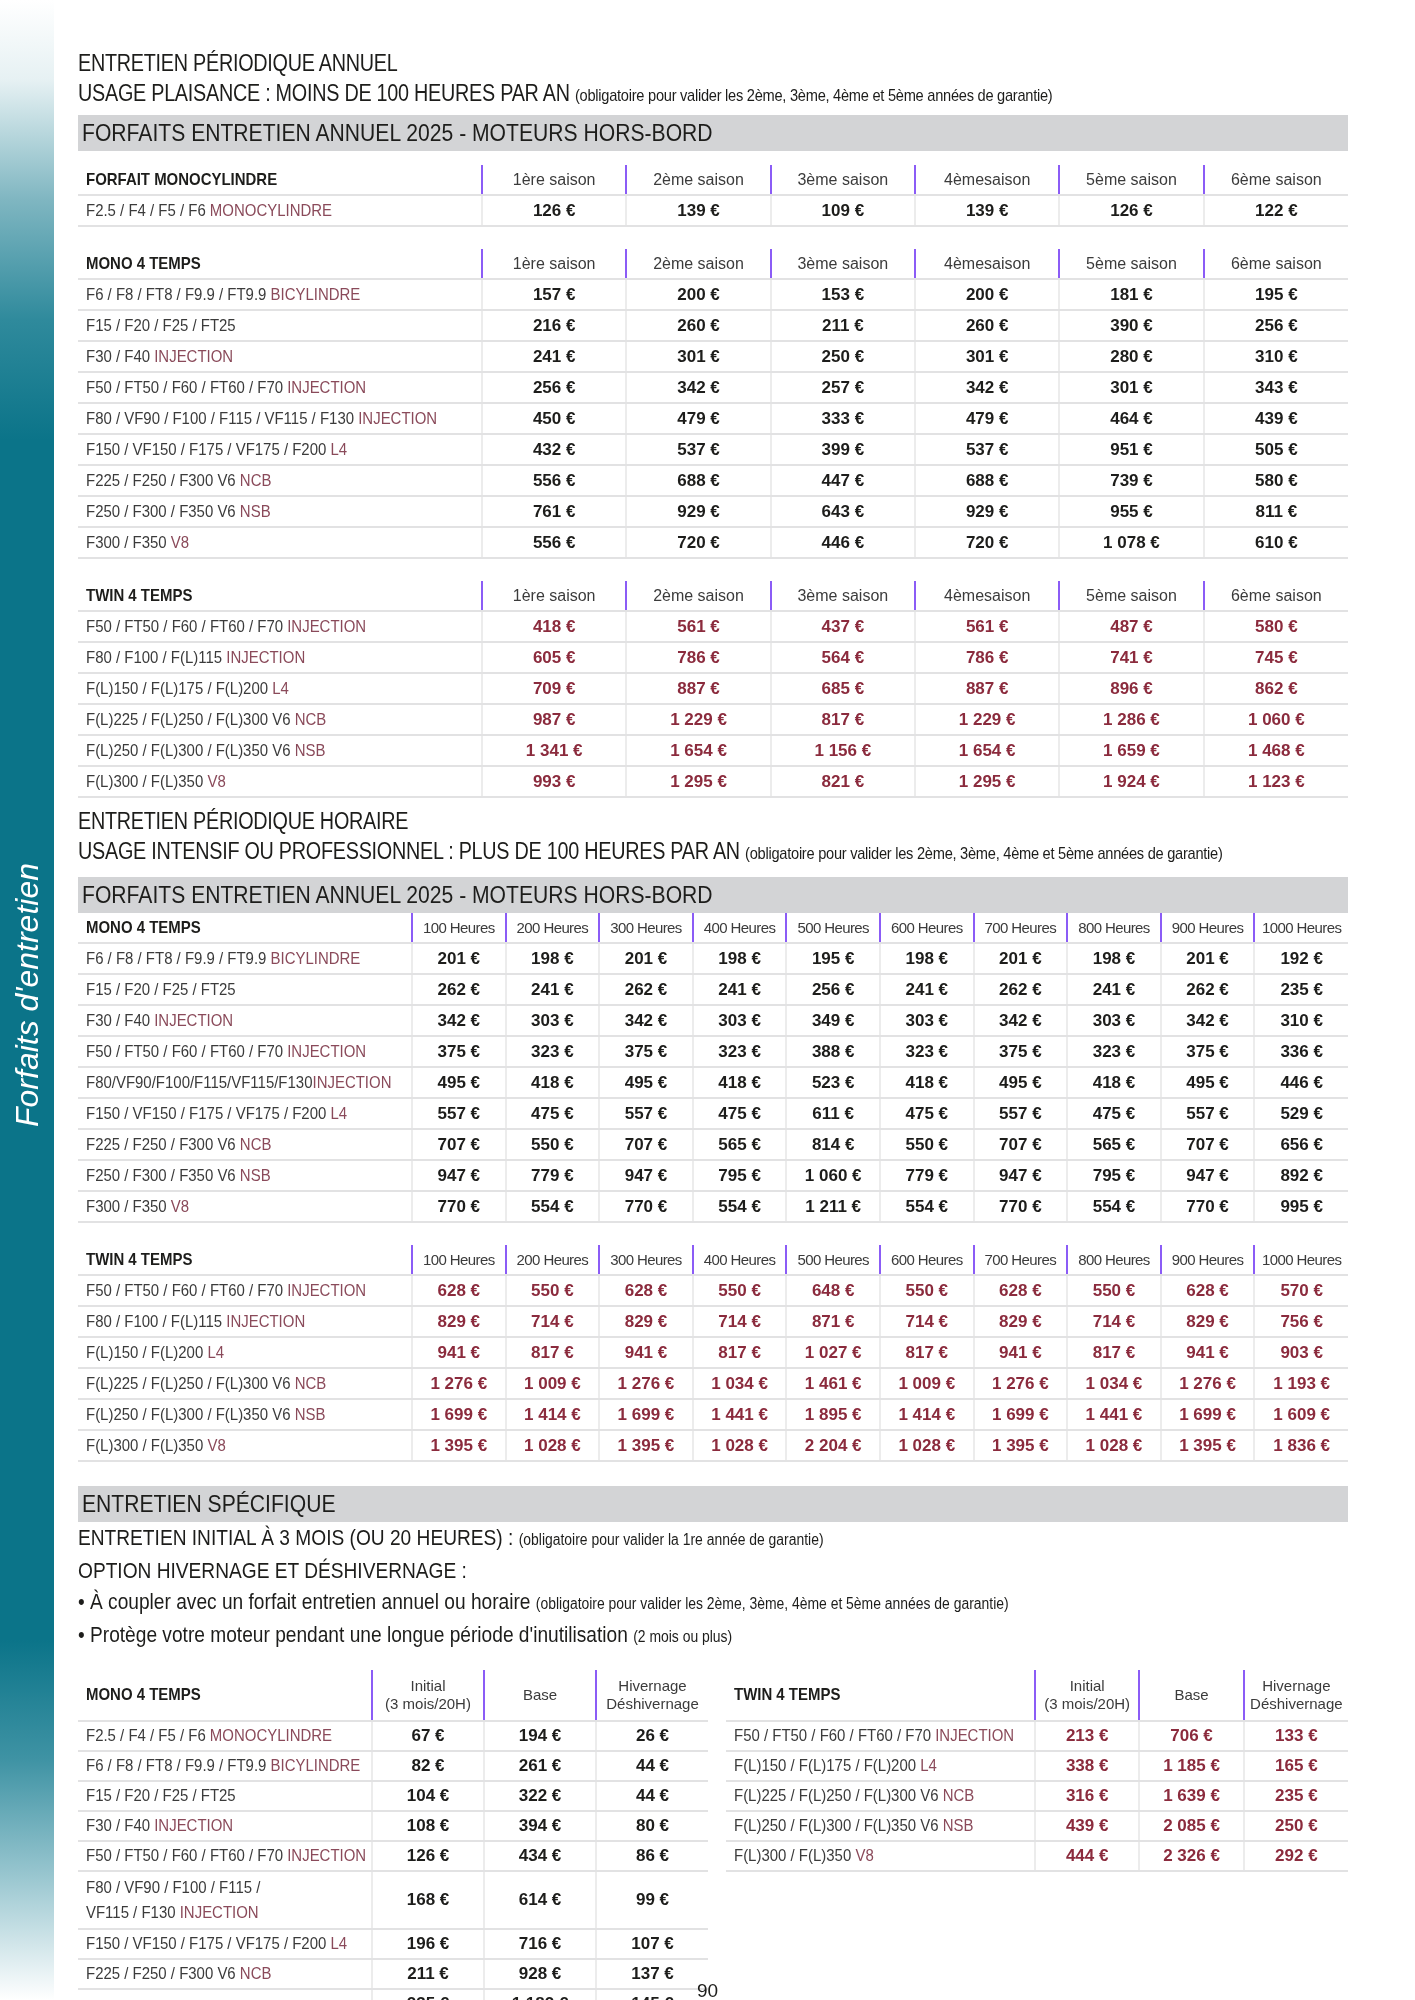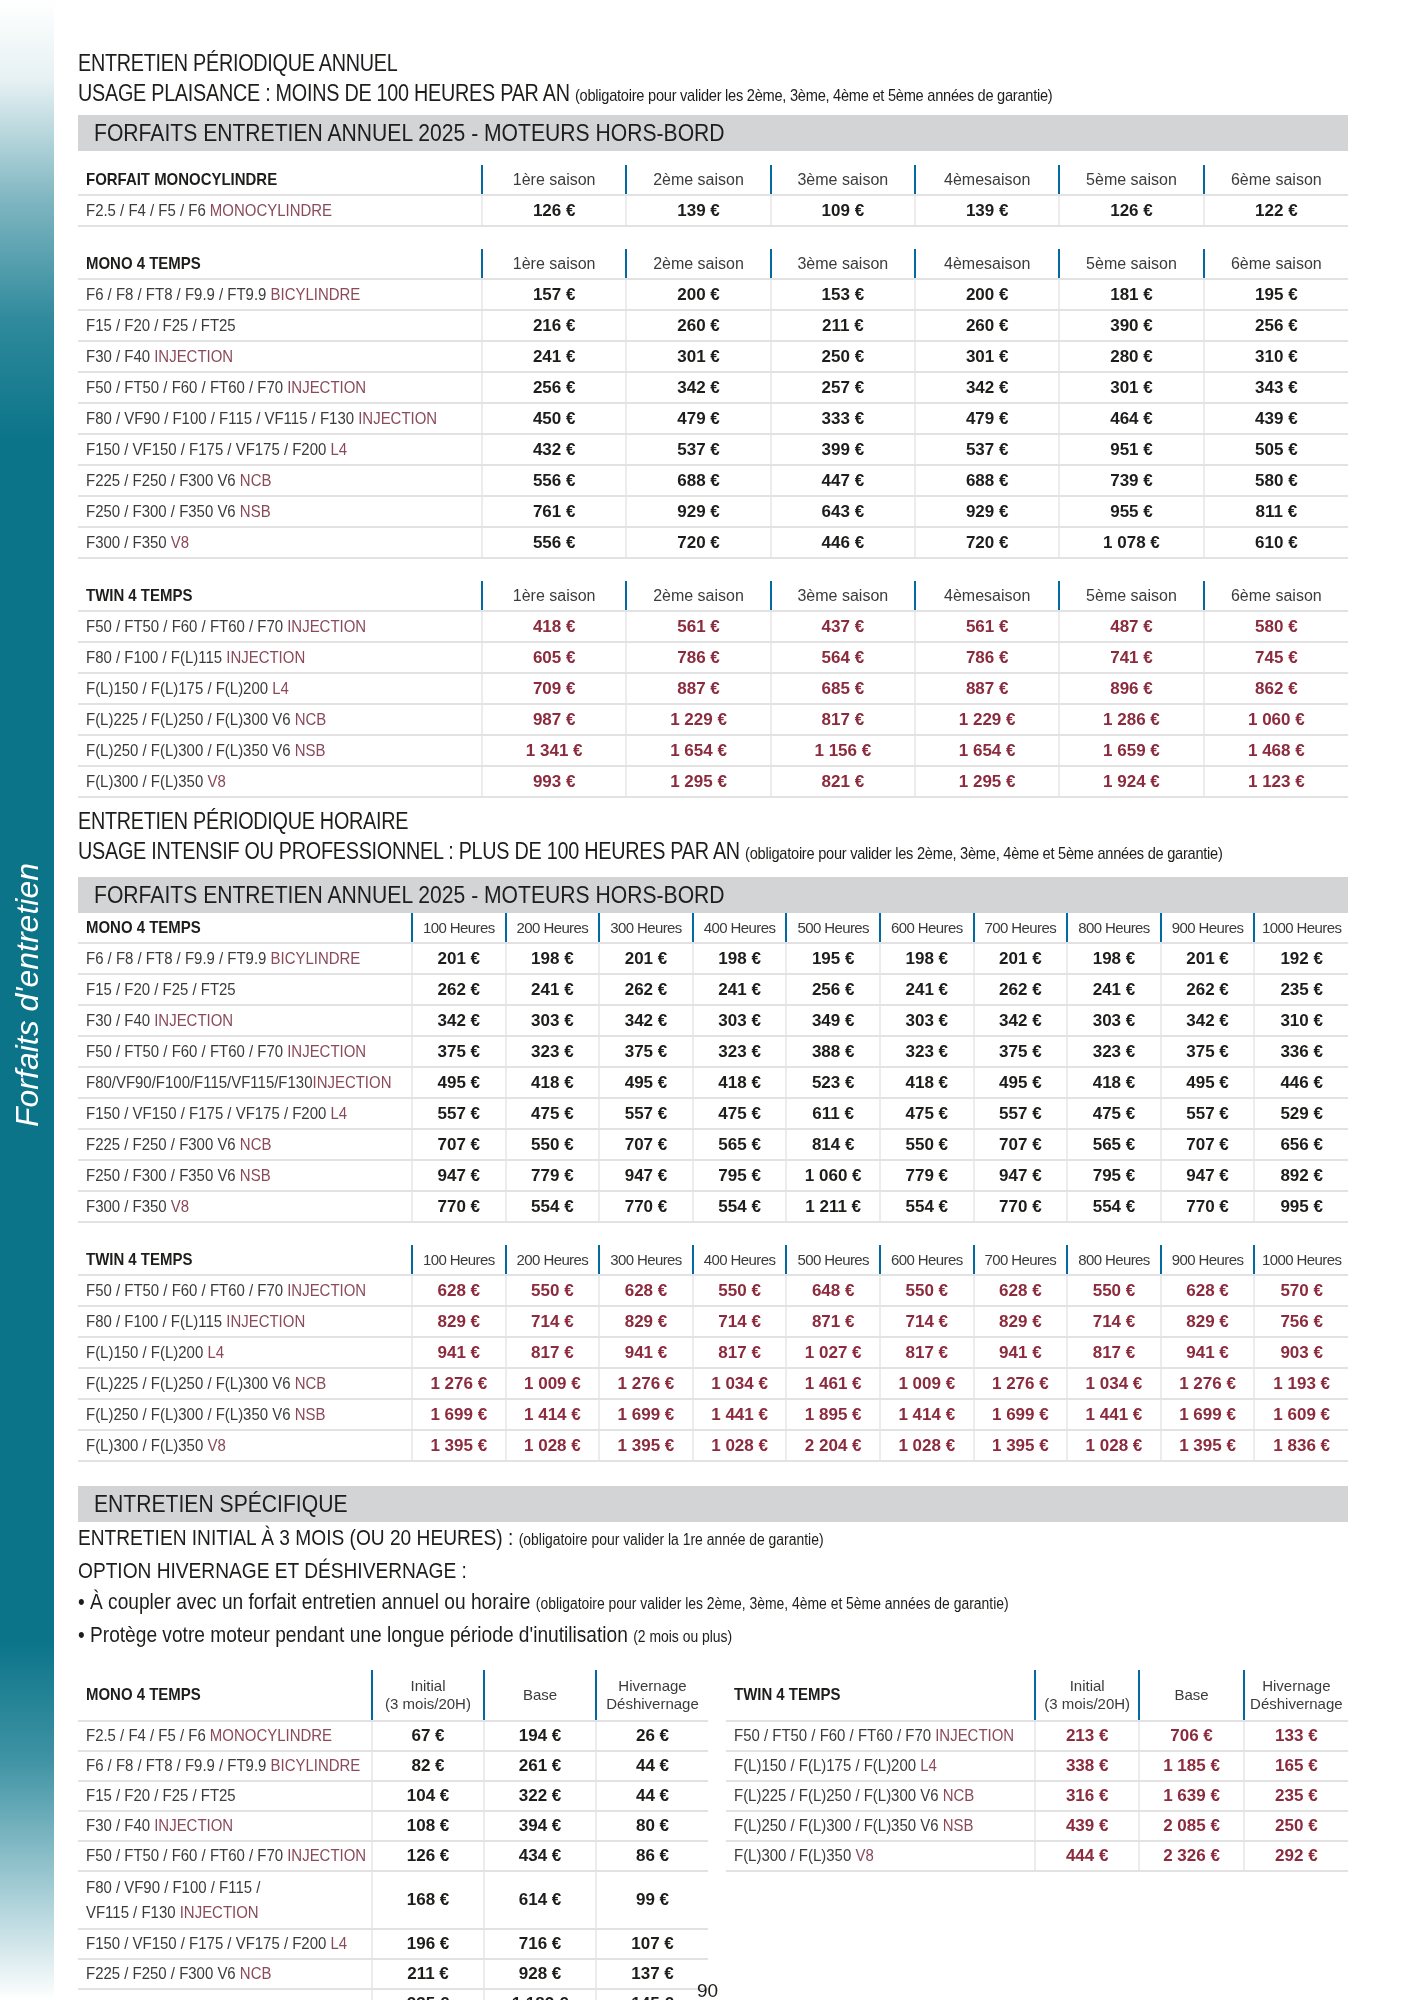--- a/index.html
+++ b/index.html
@@ -6,30 +6,30 @@
   body { width:1415px; height:2000px; background:#ffffff; position:relative; overflow:hidden;
          font-family:"Liberation Sans", sans-serif; color:#1d1d1b; }
   .sidebar { position:absolute; left:0; top:0; width:54px; height:2000px;
     background:linear-gradient(to bottom, #ffffff 0%, #e6f1f3 4%, #7fb6c1 10%, #2f8a9c 16%, #0b7489 22%, #0b7489 82%, #3f93a4 88%, #9cc8d1 94%, #ffffff 100%); }
   .sidebar-label { position:absolute; left:0; top:830px; width:54px; height:330px; }
   .sidebar-label span { position:absolute; left:50%; top:50%; transform:translate(-50%,-50%) rotate(-90deg);
     white-space:nowrap; color:#ffffff; font-style:italic; font-size:32px; }
   .content { position:absolute; left:78px; top:48px; width:1270px; }
   .h1 { font-size:23px; line-height:30px; letter-spacing:-0.3px; transform:scaleX(0.86); transform-origin:left; white-space:nowrap; }
   .h1 .small { font-size:17px; }
-  .band { background:#d3d4d6; height:36px; line-height:36px; font-size:24px; padding-left:16px; margin-top:4px;
+  .band { background:#d3d4d6; height:36px; line-height:36px; font-size:24px; padding-left:4px; margin-top:4px;
           white-space:nowrap; }
   .band span { display:inline-block; transform:scaleX(0.88); transform-origin:left; }
   table { border-collapse:collapse; width:100%; table-layout:fixed; }
   td, th { font-weight:normal; height:29px; padding:0; border-bottom:2px solid #e2e2e3; }
   .season-table td.lbl, .season-table th.lbl { width:395px; }
   th.lbl { text-align:left; font-weight:bold; font-size:17px; padding-left:8px; }
   td.lbl { text-align:left; font-size:17px; padding-left:8px; color:#3b3b3b; white-space:nowrap; overflow:hidden; }
   td.lbl span.inner, th.lbl span.inner { display:inline-block; transform:scaleX(0.88); transform-origin:left; }
-  th.col { font-size:16px; border-left:2px solid #0369a1; color:#3b3b3b; }
+  th.col { font-size:16px; border-left:2px solid #8b5cf6; color:#3b3b3b; }
   td.val { text-align:center; font-size:17px; font-weight:bold; border-left:2px solid #ececec; }
   .accent { color:#8a4a5a; }
   .twin td.val { color:#8b2b3d; }
   .gap { height:22px; }
   .hour-table td.lbl, .hour-table th.lbl { width:325px; }
   .hour-table th.col { font-size:15px; white-space:nowrap; letter-spacing:-0.6px; }
   .hour-table td.val { font-size:17px; }
   .notes { font-size:22px; line-height:31px; }
   .notes .line { white-space:nowrap; transform:scaleX(0.87); transform-origin:left; }
   .notes .small { font-size:16px; }

